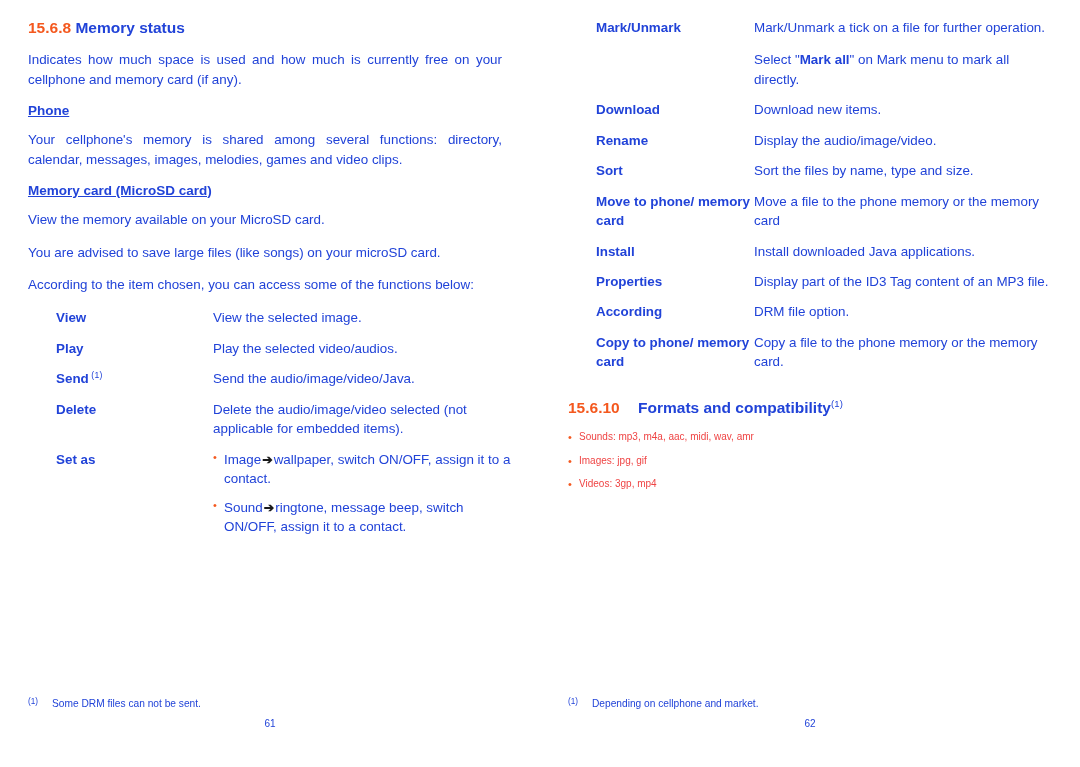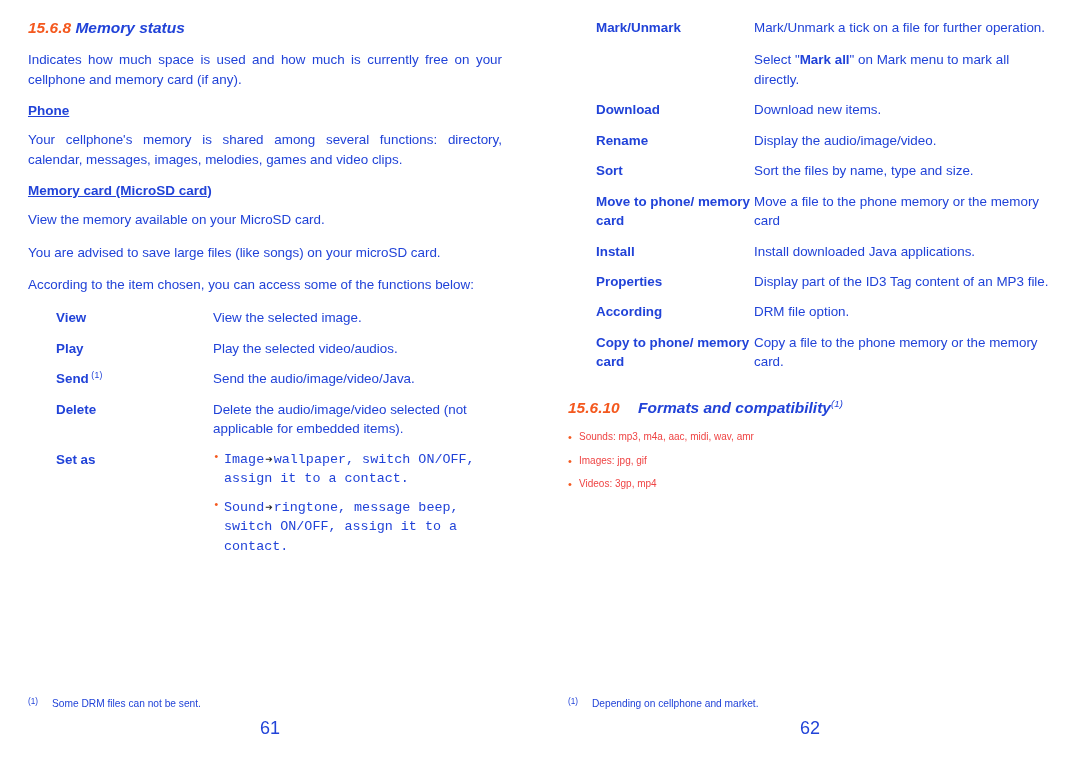--- a/index.html
+++ b/index.html
@@ -31,21 +31,20 @@
     width: 486px;
   }
   .page-right .content { left: 28px; }
 
   
   .sec-head {
     font-size: 15.5px;
     font-weight: bold;
     margin: 0 0 13px 0;
     line-height: 1.25;
-    font-style: italic;
   }
   .sec-head .num {
     color: #F4581E;
   }
   .sec-head .ttl {
     color: #2143D8;
   }
   .sec-head.wide-gap .num { margin-right: 14px; }
   .sec-head.sec-1069 { margin-top: 22px; }
 
@@ -106,21 +105,20 @@
     margin: 0;
     padding: 0;
   }
   ul.blist li {
     position: relative;
     padding-left: 11px;
     font-size: 13.4px;
     line-height: 1.45;
     color: #2143D8;
     margin-bottom: 9px;
-    font-family: Liberation Mono, monospace;
   }
   ul.blist li:last-child { margin-bottom: 0; }
   ul.blist li::before {
     content: "\2022";
     position: absolute;
     left: 0;
     top: 0;
     color: #F4581E;
     font-size: 11px;
   }
@@ -172,21 +170,21 @@
     top: -3px;
   }
   .footnote .txt { flex: 1; }
 
   .pagenum {
     position: absolute;
     top: 718px;
     left: 0;
     width: 540px;
     text-align: center;
-    font-size: 18px;
+    font-size: 10px;
     color: #2143D8;
   }
 </style>
 </head>
 <body>
 
 <div class="page page-left">
   <div class="content">
 
     <h2 class="sec-head">

